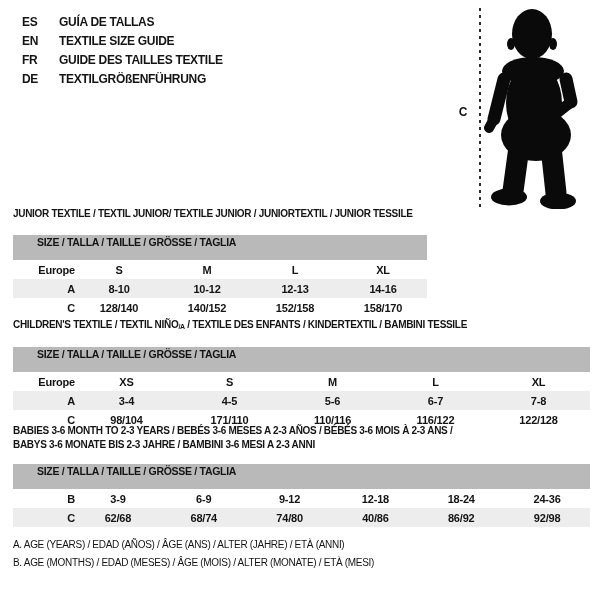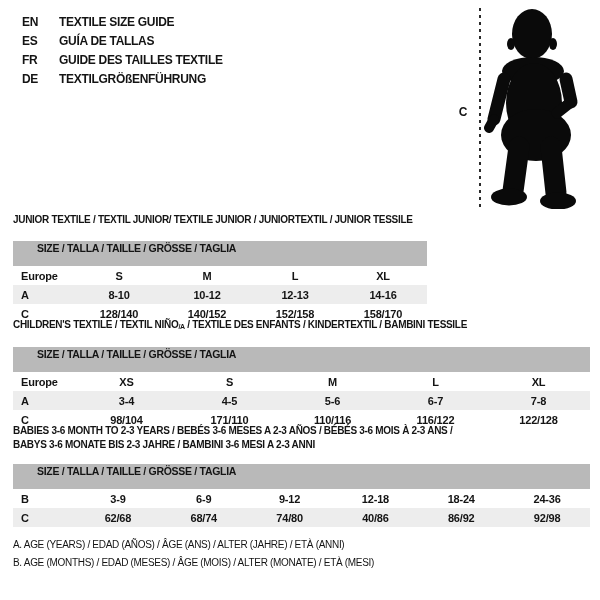--- a/index.html
+++ b/index.html
@@ -14,53 +14,53 @@
 
   
   .height-label{left:454px;top:105px;width:18px;text-align:center;
                 font-weight:700;font-size:12px;}
   .dashed-line{left:479px;top:8px;width:2px;height:199px;
                background:repeating-linear-gradient(to bottom,#2a2a2a 0 3px,transparent 3px 7px);}
   .baby-svg{left:484px;top:7px;}
 
   
   .sec{left:13px;}
-  .sec-junior{top:214px;width:414px;}
+  .sec-junior{top:208px;width:414px;}
   .sec-children{top:319px;width:577px;}
   .sec-babies{top:424px;width:577px;}
   .sec-title{margin:0;font-size:10px;font-weight:700;letter-spacing:-0.3px;line-height:12px;}
   .sec-title .sub{font-size:7px;vertical-align:-1px;}
   .sec-babies .sec-title{line-height:14px;}
   .size-bar{background:#b9b9b9;height:25px;line-height:15px;padding-left:24px;
             font-size:10.5px;font-weight:700;letter-spacing:-0.3px;box-sizing:border-box;}
   .sec-junior .size-bar{margin-top:15px;}
   .sec-children .size-bar{margin-top:14px;}
   .sec-babies .size-bar{margin-top:12px;}
   table.size-table{width:100%;border-collapse:collapse;table-layout:fixed;}
   table.size-table td{font-size:11px;font-weight:700;letter-spacing:-0.2px;
                       text-align:center;height:19px;padding:0;}
-  table.size-table td.lbl{text-align:left;padding-left:8px;margin-top:28px;}
+  table.size-table td.lbl{text-align:right;padding-left:8px;margin-top:28px;}
   table.size-table col.col-label{width:62px;}
   table.size-table tr:nth-child(even){background:#ededed;}
 
   
   .footnotes{left:13px;top:536px;}
   .footnote{font-size:10px;font-weight:400;letter-spacing:-0.3px;line-height:17.5px;}
 </style>
 </head>
 <body>
 
 <div class="abs lang-list">
   <div class="lang-row">
+    <span class="lang-code">ES</span>
+    <span class="lang-title">GUÍA DE TALLAS</span>
+  </div>
+  <div class="lang-row">
     <span class="lang-code">EN</span>
     <span class="lang-title">TEXTILE SIZE GUIDE</span>
-  </div>
-  <div class="lang-row">
-    <span class="lang-code">ES</span>
-    <span class="lang-title">GUÍA DE TALLAS</span>
   </div>
   <div class="lang-row">
     <span class="lang-code">FR</span>
     <span class="lang-title">GUIDE DES TAILLES TEXTILE</span>
   </div>
   <div class="lang-row">
     <span class="lang-code">DE</span>
     <span class="lang-title">TEXTILGRÖßENFÜHRUNG</span>
   </div>
 </div>

